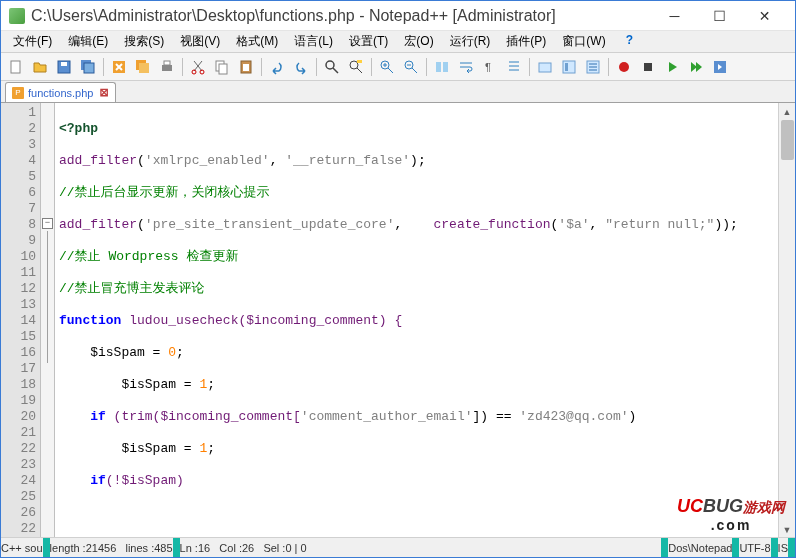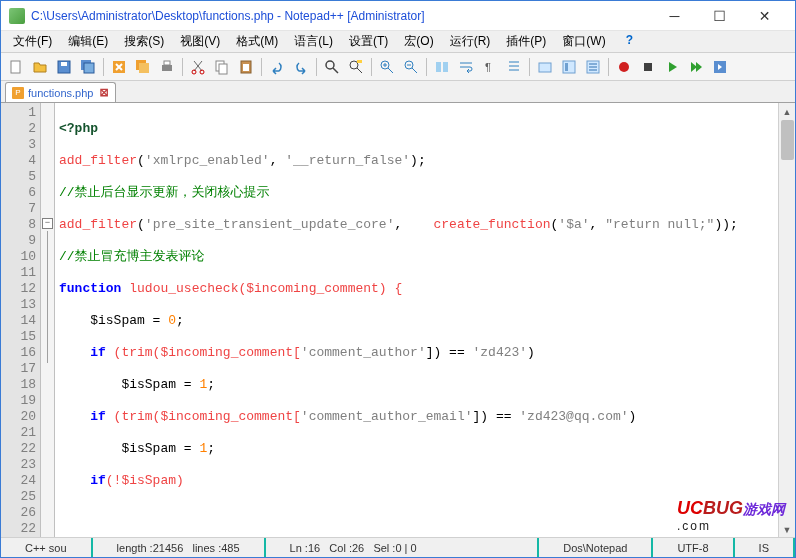--- a/index.html
+++ b/index.html
@@ -1,20 +1,20 @@
 <!DOCTYPE html>
 <html><head>
 <meta charset="utf-8">
 <style>
 * { margin: 0; padding: 0; box-sizing: border-box; }
 body { font-family: "Segoe UI", Tahoma, sans-serif; font-size: 12px; background: #fff; width: 796px; height: 558px; border: 1px solid #3a7bd5; overflow: hidden; position: relative; }
 
 .titlebar { height: 30px; background: #fff; display: flex; align-items: center; padding: 0 8px; border-bottom: 1px solid #e5e5e5; }
 .titlebar .app-icon { width: 16px; height: 16px; background: linear-gradient(135deg,#7cc576,#4a9e3f); border-radius: 2px; margin-right: 6px; }
-.titlebar .title-text { flex: 1; font-size: 12px; color: #1d4ed8; }
+.titlebar .title-text { flex: 1; font-size: 16px; color: #404040; }
 .titlebar .win-btns { display: flex; gap: 0; }
 .titlebar .win-btn { width: 45px; height: 28px; display: flex; align-items: center; justify-content: center; color: #333; font-size: 14px; }
 
 .menubar { height: 22px; display: flex; align-items: flex-start; padding: 0 4px; background: #f0f0f0; border-bottom: 1px solid #d0d0d0; font-size: 12px; }
 .menubar .menu-item { padding: 2px 8px; cursor: pointer; }
 .menubar .help-icon { margin-left: 4px; color: #0066cc; font-weight: bold; }
 
 .toolbar { height: 28px; background: #f5f5f5; border-bottom: 1px solid #d0d0d0; display: flex; align-items: center; padding: 0 4px; gap: 2px; }
 .toolbar .tbtn { width: 22px; height: 22px; display: flex; align-items: center; justify-content: center; border-radius: 2px; }
 .toolbar .sep { width: 1px; height: 18px; background: #c0c0c0; margin: 0 2px; }
@@ -28,41 +28,41 @@
 
 .editor { display: flex; height: 435px; background: #fff; font-family: Consolas, "Courier New", monospace; font-size: 13px; overflow: hidden; position: relative; }
 .gutter { width: 40px; background: #e4e4e4; text-align: right; padding: 2px 4px 2px 0; color: #808080; line-height: 16px; border-right: 1px solid #c0c0c0; user-select: none; }
 .gutter div { height: 16px; }
 .fold-col { width: 14px; background: #f4f4f4; border-right: 1px solid #c0c0c0; line-height: 16px; position: relative; }
 .fold-col .fold-box { position: absolute; left: 1px; width: 11px; height: 11px; border: 1px solid #808080; background: #fff; color: #606060; font-size: 9px; text-align: center; line-height: 9px; cursor: pointer; }
 .fold-col .fold-line { position: absolute; left: 6px; width: 1px; background: #a0a0a0; }
 .code { flex: 1; padding: 2px 4px; line-height: 16px; white-space: pre; overflow: hidden; position: relative; }
 .code .row { height: 16px; }
 .kw { color: #0000ff; font-weight: bold; }
-.func { color: #ef4444; }
+.func { color: #701a75; }
 .str { color: #808080; }
 .cmt { color: #008000; }
 .num { color: #ff8000; }
 .var { color: #000; }
 .php { color: #14532d; font-weight: bold; }
 
 .scrollbar-v { position: absolute; right: 0; top: 102px; width: 17px; height: 435px; background: #f0f0f0; border-left: 1px solid #d0d0d0; }
 .scrollbar-v .sb-btn { height: 17px; background: #f0f0f0; display:flex; align-items:center; justify-content:center; color:#606060; font-size:9px; }
 .scrollbar-v .sb-thumb { position: absolute; top: 17px; left: 2px; width: 13px; height: 40px; background: #c0c0c0; border-radius: 2px; }
 .scrollbar-v .sb-btn.down { position:absolute; bottom:0; width:100%; }
 
 .statusbar { position: absolute; bottom: 0; left: 0; right: 0; height: 20px; background: #f0f0f0; border-top: 1px solid #d0d0d0; display: flex; align-items: center; font-size: 11px; color: #333; }
-.statusbar .seg { padding: 0 24px; border-right: 2px solid #14b8a6; height: 100%; display: flex; align-items: center; }
+.statusbar .seg { padding: 0 0; border-right: 7px solid #14b8a6; height: 100%; display: flex; align-items: center; }
 .statusbar .seg.flex { flex: 1; }
 
 .watermark { position: absolute; right: 10px; bottom: 24px; font-size: 18px; font-style: italic; font-weight: bold; }
 .watermark .uc { color: #d00; }
-.watermark .bug { color: #b91c1c; margin-top: 32px; }
-.watermark .cn { color: #6d28d9; font-size: 14px; }
-.watermark .com { color: #222; font-size: 12px; display:block; text-align:left; font-style:normal; font-weight:normal; letter-spacing:2px; }
+.watermark .bug { color: #404040; margin-top: 32px; }
+.watermark .cn { color: #b91c1c; font-size: 14px; }
+.watermark .com { color: #222; font-size: 14px; display:block; text-align:center; font-style:normal; font-weight:bold; letter-spacing:2px; }
 </style>
 </head>
 <body>
 
 <div class="titlebar">
   <div class="app-icon"></div>
   <div class="title-text">C:\Users\Administrator\Desktop\functions.php - Notepad++ [Administrator]</div>
   <div class="win-btns">
     <div class="win-btn">─</div>
     <div class="win-btn">☐</div>
@@ -296,24 +296,24 @@
   </div>
   <div class="fold-col">
     <div class="fold-box" style="top:115px">−</div>
     <div class="fold-line" style="top:128px;height:132px"></div>
   </div>
   <div class="code">
 <div class="row"><span class="php">&lt;?php</span></div>
 <div class="row"><span class="func">add_filter</span>(<span class="str">'xmlrpc_enabled'</span>, <span class="str">'__return_false'</span>);</div>
 <div class="row"><span class="cmt">//禁止后台显示更新，关闭核心提示</span></div>
 <div class="row"><span class="func">add_filter</span>(<span class="str">'pre_site_transient_update_core'</span>,    <span class="func">create_function</span>(<span class="str">'$a'</span>, <span class="str">"return null;"</span>));</div>
+<div class="row"><span class="cmt">//禁止 Wordpress 检查更新</span></div>
 <div class="row"><span class="cmt">//禁止冒充博主发表评论</span></div>
 <div class="row"><span class="kw">function</span><span class="func"> ludou_usecheck($incoming_comment) {</span></div>
 <div class="row"><span class="var">    $isSpam = </span><span class="num">0</span><span>;</span></div>
-<div class="row"><span class="kw">    if</span><span class="func"> (trim($incoming_comment[</span><span class="str">'comment_author'</span><span>]) == </span><span class="str">'zd423'</span><span>)</span></div>
 <div class="row"><span class="var">        $isSpam = </span><span class="num">1</span><span>;</span></div>
 <div class="row"><span class="kw">    if</span><span class="func"> (trim($incoming_comment[</span><span class="str">'comment_author_email'</span><span>]) == </span><span class="str">'zd423@qq.com'</span><span>)</span></div>
 <div class="row"><span class="var">        $isSpam = </span><span class="num">1</span><span>;</span></div>
 <div class="row"><span class="kw">    if</span><span class="func">(!$isSpam)</span></div>
 
 
 
 
 
 

